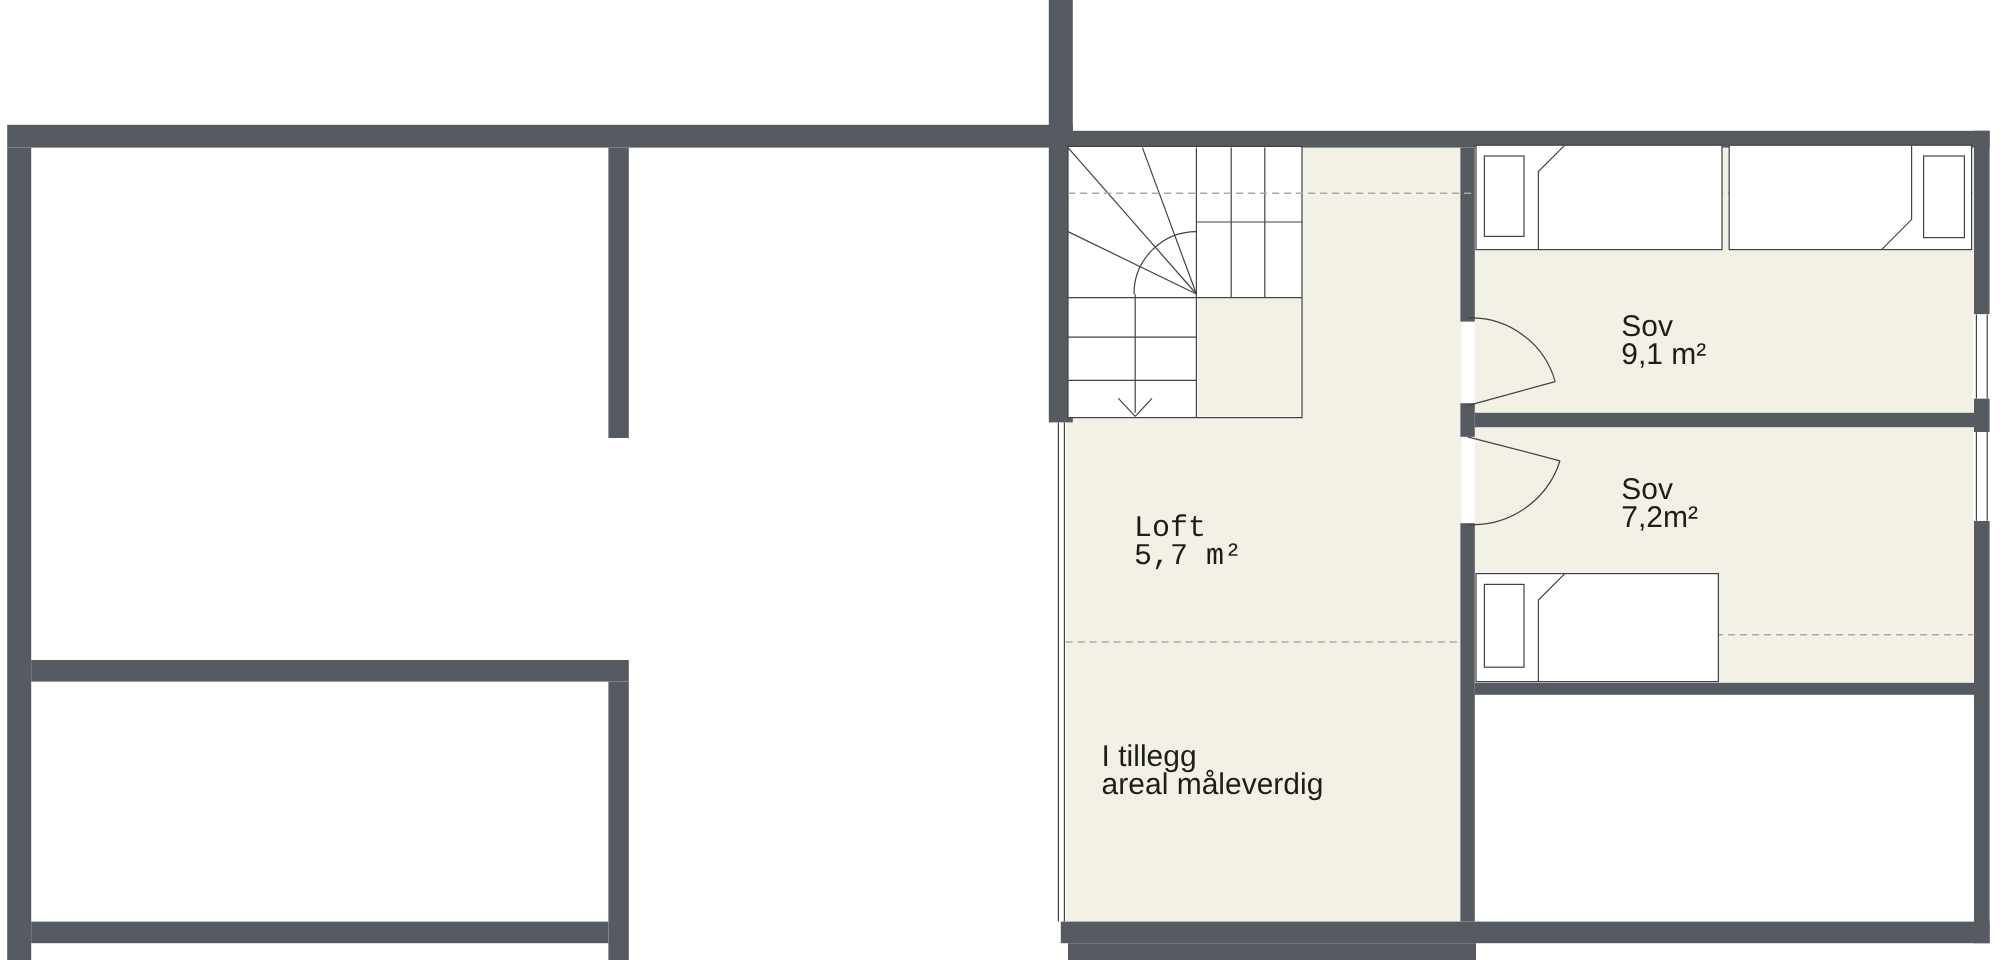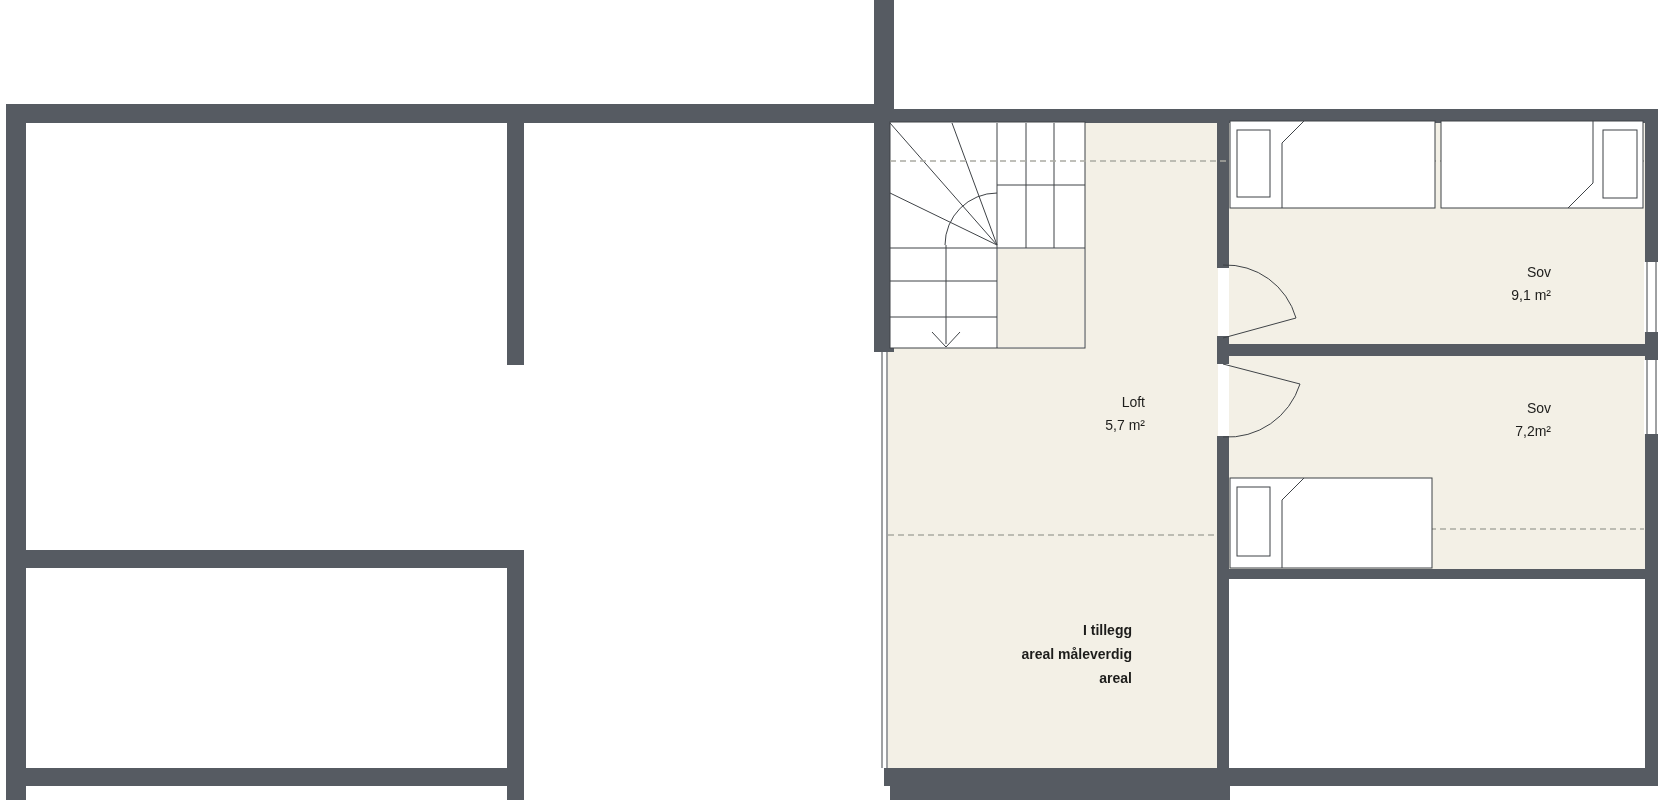--- a/index.html
+++ b/index.html
@@ -20,23 +20,23 @@
   }
   .wall{position:absolute;background:var(--wall);}
   .floor{position:absolute;background:var(--floor-shaded);}
   .overlay{position:absolute;left:0;top:0;}
   .ln-thin{stroke:var(--line);fill:none;stroke-width:1;}
   .dash{stroke:var(--dashed);fill:none;stroke-width:1.3;stroke-dasharray:6 4;}
   .whitefill{fill:#fff;}
   .beigefill{fill:var(--floor-shaded);}
   .room-label{
     position:absolute;
-    text-align:right;
+    text-align:left;
     color:var(--text);
-    font-size:14px;
+    font-size:25px;
     line-height:23px;
     white-space:nowrap;
   }
   .room-label span{display:block;}
   .room-label.small-lh span{line-height:24px;}
 </style>
 </head>
 <body>
 
 <div class="plan">
@@ -133,34 +133,33 @@
       <line class="ln-thin" x1="1647" y1="262" x2="1647" y2="332"></line>
       <line class="ln-thin" x1="1656" y1="262" x2="1656" y2="332"></line>
     </g>
     <g>
       <rect class="whitefill" x="1644" y="360" width="15" height="74"></rect>
       <line class="ln-thin" x1="1647" y1="360" x2="1647" y2="434"></line>
       <line class="ln-thin" x1="1656" y1="360" x2="1656" y2="434"></line>
     </g>
   </svg>
 
-  <div class="room-label" style="left:945px;top:391px;width:200px;">
+  <div class="room-label" style="left:945px;top:429px;width:200px;font-family:Liberation Mono, monospace;">
     <span>Loft</span>
     <span>5,7 m²</span>
   </div>
 
   <div class="room-label" style="left:1351px;top:261px;width:200px;">
     <span>Sov</span>
     <span>9,1 m²</span>
   </div>
 
   <div class="room-label" style="left:1351px;top:397px;width:200px;">
     <span>Sov</span>
     <span>7,2m²</span>
   </div>
 
-  <div class="room-label small-lh" style="left:892px;top:618px;width:240px;font-weight:bold;">
+  <div class="room-label small-lh" style="left:918px;top:618px;width:240px;">
     <span>I tillegg</span>
     <span>areal måleverdig</span>
-    <span>areal</span>
   </div>
 
 </div>
 
 </body></html>

